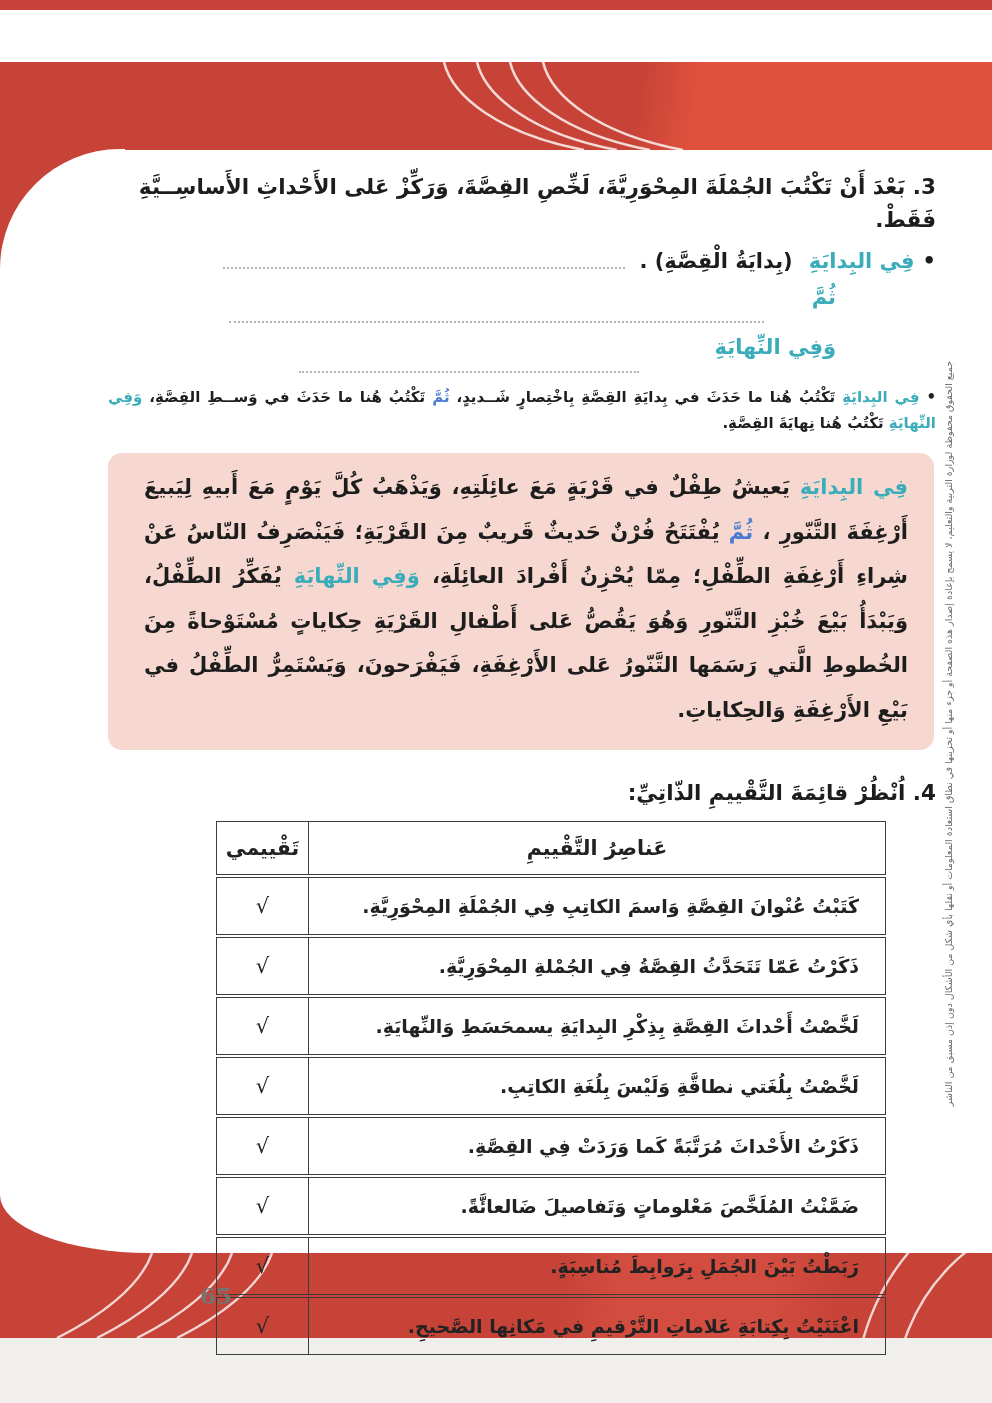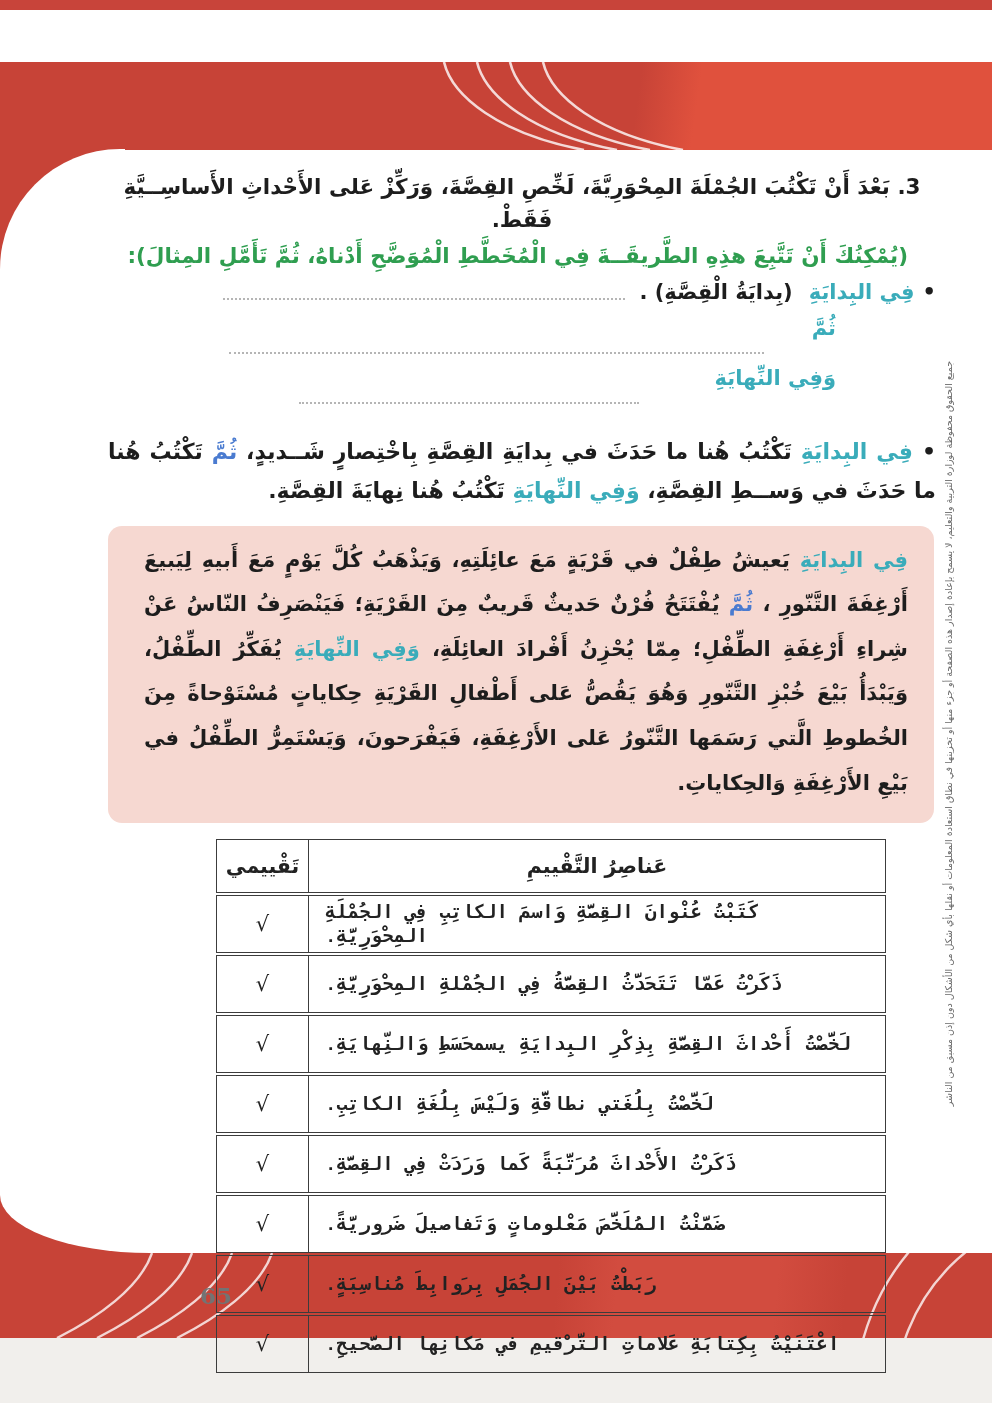--- a/index.html
+++ b/index.html
@@ -21,44 +21,44 @@
   .bl-fillet::after{content:"";position:absolute;inset:0;background:#fff;border-bottom-left-radius:150px 58px;}
   .bottom-margin{position:absolute;top:1338px;left:0;right:0;bottom:0;background:#f1efec;}
   .page-number{position:absolute;left:200px;top:1282px;z-index:3;
     font-family:"DejaVu Serif",serif;font-weight:700;font-size:23px;color:#737373;}
   .copyright{position:absolute;width:770px;top:728px;left:563px;
     transform:rotate(-90deg);transform-origin:center;
     font-size:9.5px;color:#6a6a6a;text-align:center;direction:rtl;letter-spacing:.2px;}
   
   .content{position:absolute;top:170px;right:56px;left:108px;direction:rtl;
     text-align:right;font-weight:700;}
-  .item-line{font-size:21.5px;line-height:1.55;text-align:center;}
+  .item-line{font-size:21.5px;line-height:1.55;}
   .green-line{color:#2f9e50;font-size:21.5px;margin:6px 28px 6px 0;}
   .diag-row{display:flex;align-items:flex-end;font-size:21px;margin-top:12px;}
   .lbl-teal{color:#3aacba;white-space:nowrap;}
   .bullet-char{color:#1d1d1d;margin-left:8px;}
   .dots{border-bottom:2px dotted #b5b5b5;height:16px;}
   .dots-row1{flex:1;margin:0 14px 4px 115px;}
   .dots-line{border-bottom:2px dotted #b5b5b5;height:8px;}
   .lbl-indent{margin-right:100px;}
   .dots2{width:535px;margin:4px 172px 0 0;}
   .dots3{width:340px;margin:4px 297px 0 0;}
-  .bullet2{margin-top:28px;font-size:22px;line-height:1.78;text-align:justify;}
+  .bullet2{margin-top:11px;font-size:15px;line-height:1.78;text-align:justify;}
   .example-box{margin:16px 2px 0 0;background:#f6d8d1;border-radius:14px;
     padding:12px 26px 18px 36px;font-size:21px;line-height:2.12;text-align:justify;}
   .seg-teal{color:#3aacba;}
   .seg-blue{color:#4a7bd0;}
   .item4-line{margin-top:30px;font-size:21.5px;}
   
   table.assessment{width:670px;margin:16px 50px 0 auto;border-collapse:collapse;
     direction:rtl;font-size:19px;color:#222;}
   .assessment th,.assessment td{border:1.6px solid #3c3c3c;}
   .assessment tbody td{border-top:4px double #3c3c3c;}
   .assessment th{height:50px;font-size:20.5px;text-align:center;margin-left:24px;}
-  .assessment td.crit{height:56px;text-align:left;padding:0 26px 0 16px;font-family:Liberation Mono, monospace;}
+  .assessment td.crit{height:56px;text-align:right;padding:0 26px 0 16px;}
   .assessment td.check{text-align:center;font-weight:400;font-size:21px;}
 </style>
 </head>
 <body>
 
 <div class="page">
 
   <div class="strip-top"></div>
   <div class="band-top">
     <svg viewBox="0 0 992 88">
@@ -86,21 +86,20 @@
   </div>
   <div class="bl-fillet"></div>
   <div class="bottom-margin"></div>
 
   <div class="page-number">65</div>
   <div class="copyright">جميع الحقوق محفوظة لوزارة التربية والتعليم، لا يسمح بإعادة إصدار هذه الصفحة أو جزء منها أو تخزينها في نطاق استعادة المعلومات أو نقلها بأي شكل من الأشكال دون إذن مسبق من الناشر</div>
 
   <div class="content">
 
     <div class="item-line">3. بَعْدَ أَنْ تَكْتُبَ الجُمْلَةَ المِحْوَرِيَّةَ، لَخِّصِ القِصَّةَ، وَرَكِّزْ عَلى الأَحْداثِ الأَساسِــيَّةِ فَقَطْ.</div>
-    <div class="green-line">(يُمْكِنُكَ أَنْ تَتَّبِعَ هذِهِ الطَّريقَــةَ فِي الْمُخَطَّطِ الْمُوَضَّحِ أَدْناهُ، ثُمَّ تَأَمَّلِ المِثالَ):</div>
 
     <div>
       <div class="diag-row">
         <span class="bullet-char">•</span>
         <span class="lbl-teal">فِي البِدايَةِ</span>
         <span style="white-space:nowrap;margin-right:16px;">(بِدايَةُ الْقِصَّةِ) .</span>
         <span class="dots dots-row1"></span>
       </div>
       <div class="diag-row">
         <span class="lbl-teal lbl-indent">ثُمَّ</span>
@@ -109,20 +108,21 @@
       <div class="diag-row">
         <span class="lbl-teal lbl-indent">وَفِي النِّهايَةِ</span>
       </div>
       <div class="dots-line dots3"></div>
     </div>
 
     <div class="bullet2"><span>• </span><span class="seg-teal">فِي البِدايَةِ</span><span> تَكْتُبُ هُنا ما حَدَثَ في بِدايَةِ القِصَّةِ بِاخْتِصارٍ شَــديدٍ، </span><span class="seg-blue">ثُمَّ</span><span> تَكْتُبُ هُنا ما حَدَثَ في وَســطِ القِصَّةِ، </span><span class="seg-teal">وَفِي النِّهايَةِ</span><span> تَكْتُبُ هُنا نِهايَةَ القِصَّةِ.</span></div>
 
     <div class="example-box"><span class="seg-teal">فِي البِدايَةِ</span><span>  يَعيشُ طِفْلٌ في قَرْيَةٍ مَعَ عائِلَتِهِ، وَيَذْهَبُ كُلَّ يَوْمٍ مَعَ أَبيهِ لِيَبيعَ أَرْغِفَةَ التَّنّورِ ، </span><span class="seg-blue">ثُمَّ</span><span> يُفْتَتَحُ فُرْنٌ حَديثٌ قَريبٌ مِنَ القَرْيَةِ؛ فَيَنْصَرِفُ النّاسُ عَنْ شِراءِ أَرْغِفَةِ الطِّفْلِ؛ مِمّا يُحْزِنُ أَفْرادَ العائِلَةِ، </span><span class="seg-teal">وَفِي النِّهايَةِ</span><span> يُفَكِّرُ الطِّفْلُ، وَيَبْدَأُ بَيْعَ خُبْزِ التَّنّورِ  وَهُوَ يَقُصُّ عَلى أَطْفالِ القَرْيَةِ حِكاياتٍ مُسْتَوْحاةً مِنَ الخُطوطِ الَّتي رَسَمَها التَّنّورُ عَلى الأَرْغِفَةِ، فَيَفْرَحونَ، وَيَسْتَمِرُّ الطِّفْلُ في بَيْعِ الأَرْغِفَةِ وَالحِكاياتِ.</span></div>
 
+    <div class="item4-line">4. اُنْظُرْ قائِمَةَ التَّقْييمِ الذّاتِيِّ:</div>
 
     <table class="assessment">
       <colgroup>
           <col style="width:578px;">
           <col style="width:92px;">
         </colgroup>
       <thead>
         <tr>
           <th>عَناصِرُ التَّقْييمِ</th>
           <th>تَقْييمي</th>
@@ -143,21 +143,21 @@
         </tr>
         <tr>
           <td class="crit">لَخَّصْتُ بِلُغَتي نطاقَّةِ وَلَيْسَ بِلُغَةِ الكاتِبِ.</td>
           <td class="check">√</td>
         </tr>
         <tr>
           <td class="crit">ذَكَرْتُ الأَحْداثَ مُرَتَّبَةً كَما وَرَدَتْ فِي القِصَّةِ.</td>
           <td class="check">√</td>
         </tr>
         <tr>
-          <td class="crit">ضَمَّنْتُ المُلَخَّصَ مَعْلوماتٍ وَتَفاصيلَ ضَروريَّةً.</td>
+          <td class="crit">ضَمَّنْتُ المُلَخَّصَ مَعْلوماتٍ وَتَفاصيلَ ضَالعائَّةً.</td>
           <td class="check">√</td>
         </tr>
         <tr>
           <td class="crit">رَبَطْتُ بَيْنَ الجُمَلِ بِرَوابِطَ مُناسِبَةٍ.</td>
           <td class="check">√</td>
         </tr>
         <tr>
           <td class="crit">اعْتَنَيْتُ بِكِتابَةِ عَلاماتِ التَّرْقيمِ في مَكانِها الصَّحيحِ.</td>
           <td class="check">√</td>
         </tr>

